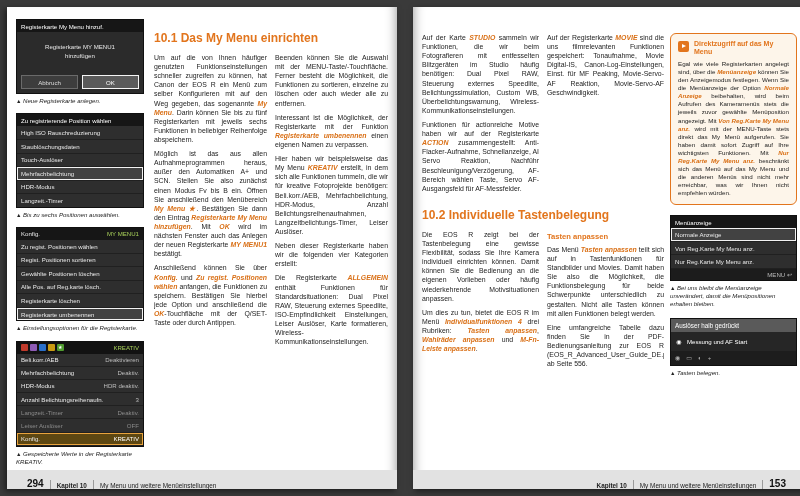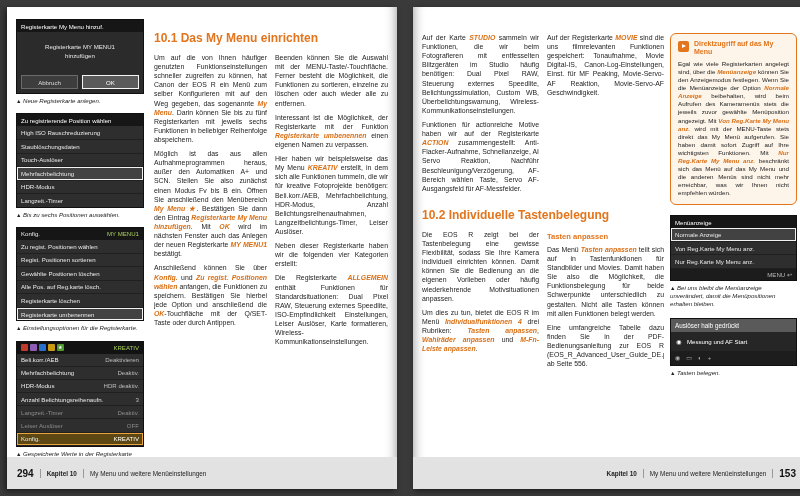--- a/index.html
+++ b/index.html
@@ -76,21 +76,21 @@
   .tip-body { font-size:6.2px; line-height:1.3; color:#222; text-align:justify; }
   .tip-body .seg-hl { font-size:6.2px; }
 
   .bshot { margin-top:10px; }
   .bshot-title { background:#5a5a5a; color:#fff; padding:3px 4px; font-size:6.3px; }
   .bshot-row { display:flex; align-items:center; gap:4px; padding:6px 4px; background:#262626; color:#fff; }
   .bic { display:inline-block; width:8px; text-align:center; color:#fff; }
   .bshot-icons { display:flex; gap:6px; padding:3px 4px 4px 4px; background:#1d1d1d; color:#aaa; }
 
   
-  .footer { position:absolute; left:0; right:0; bottom:0; height:32px; background:#e2e2e2; display:flex; align-items:center; gap:6px; padding:0 10px; font-size:6.4px; color:#222; }
+  .footer { position:absolute; left:0; right:0; bottom:0; height:19px; background:#e2e2e2; display:flex; align-items:flex-end; gap:6px; padding:0 20px; font-size:6.4px; color:#222; }
   .footer .pg { font-size:10px; font-weight:bold; color:#111; }
   .footer .ch { font-weight:bold; }
   .fsep { width:1px; height:9px; background:#9a9a9a; }
   .footer.fr { justify-content:flex-end; }
 </style>
 </head>
 <body>
 
 <div class="page left">
 

